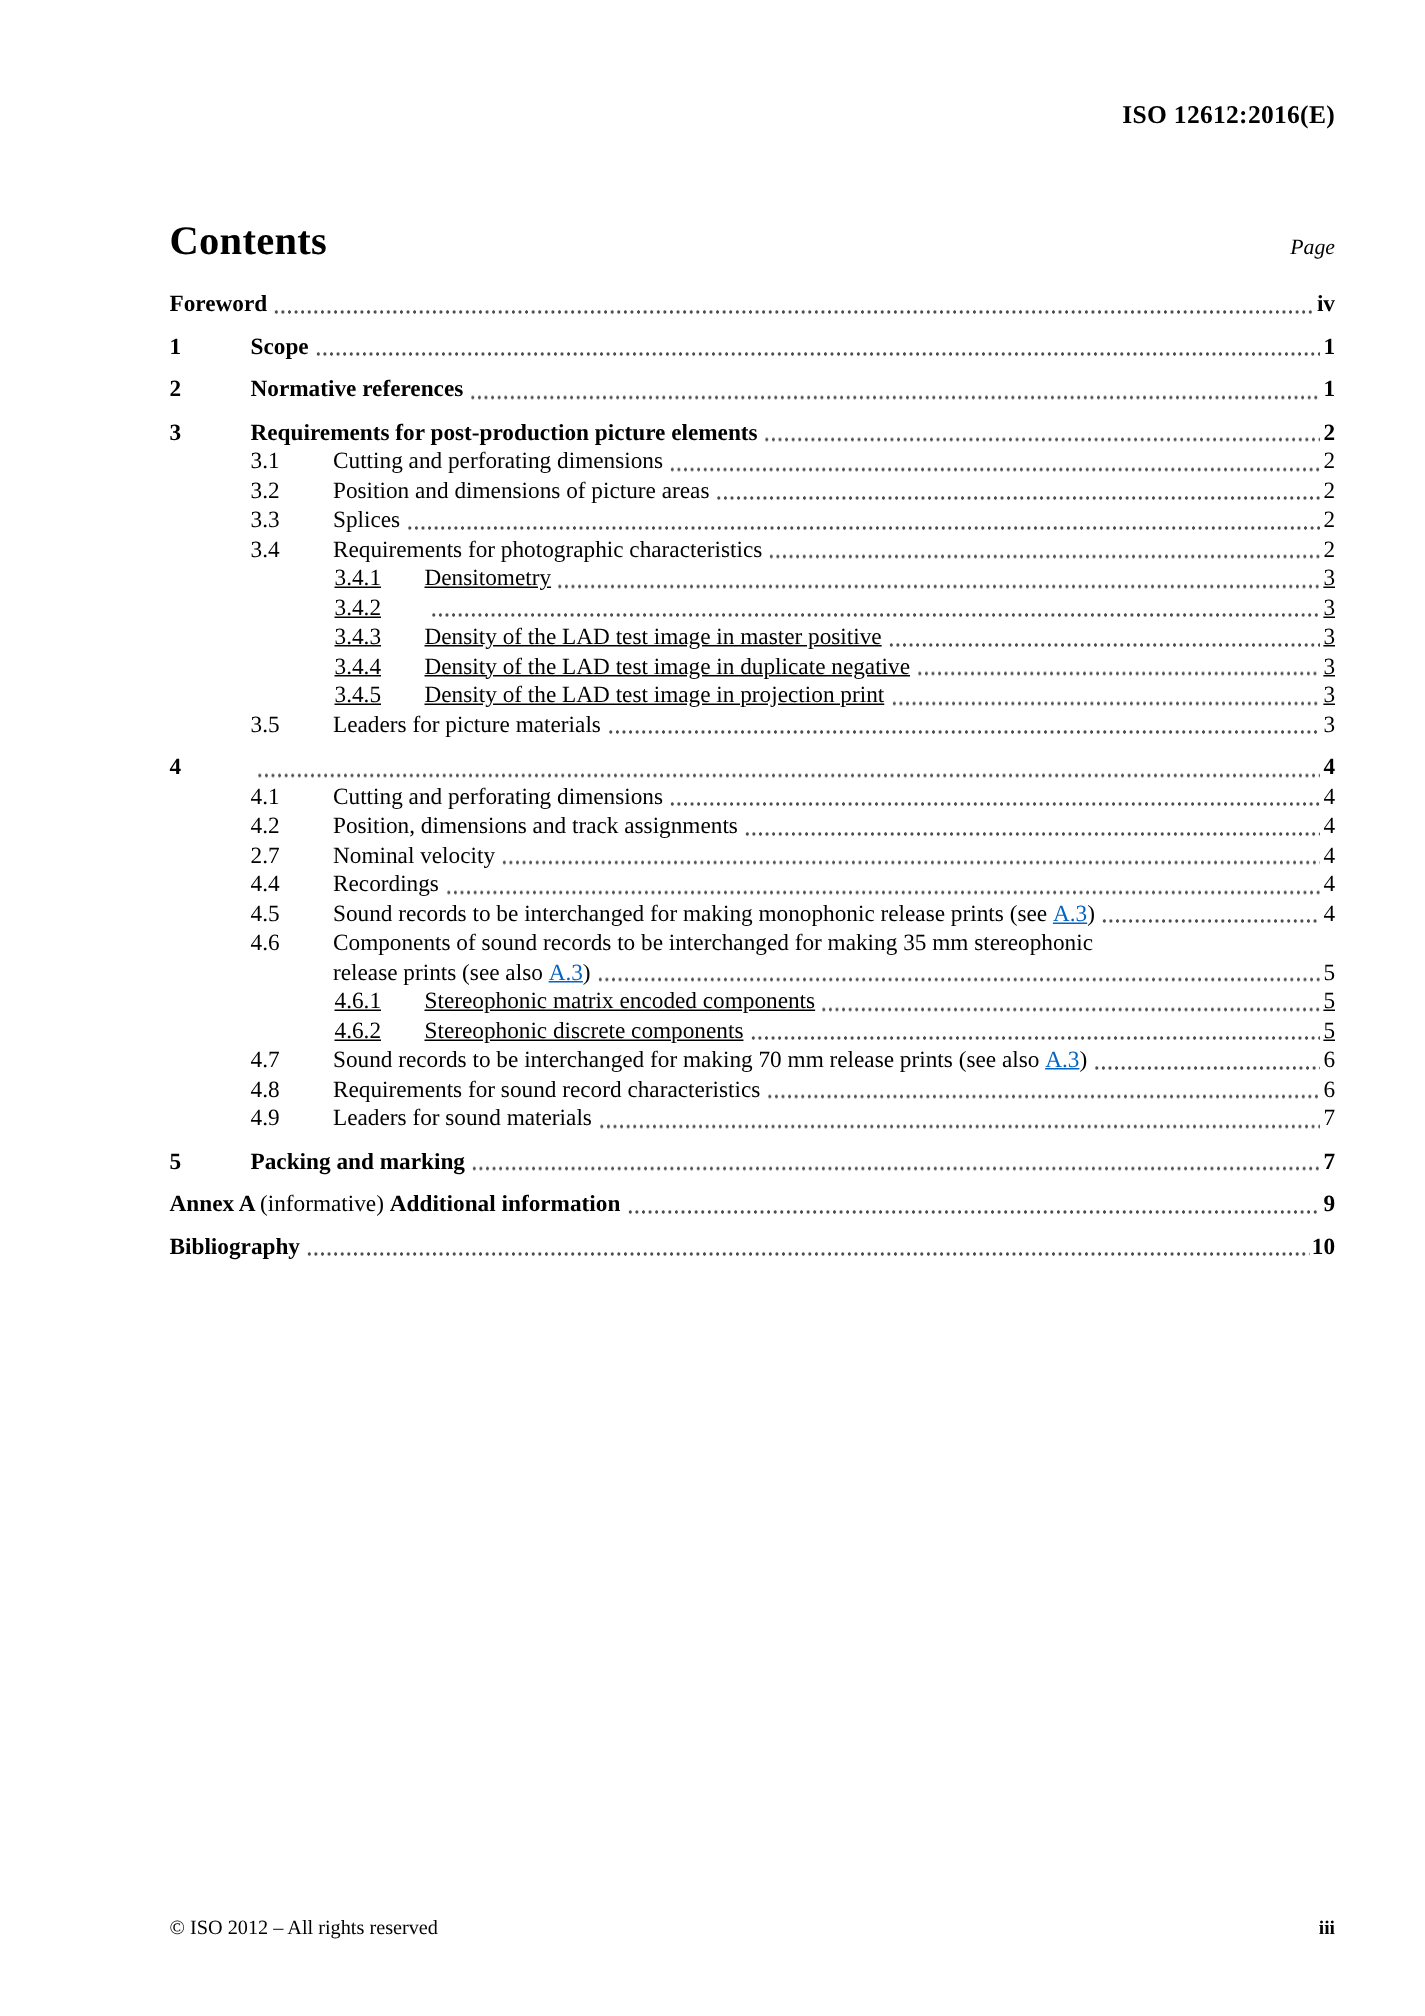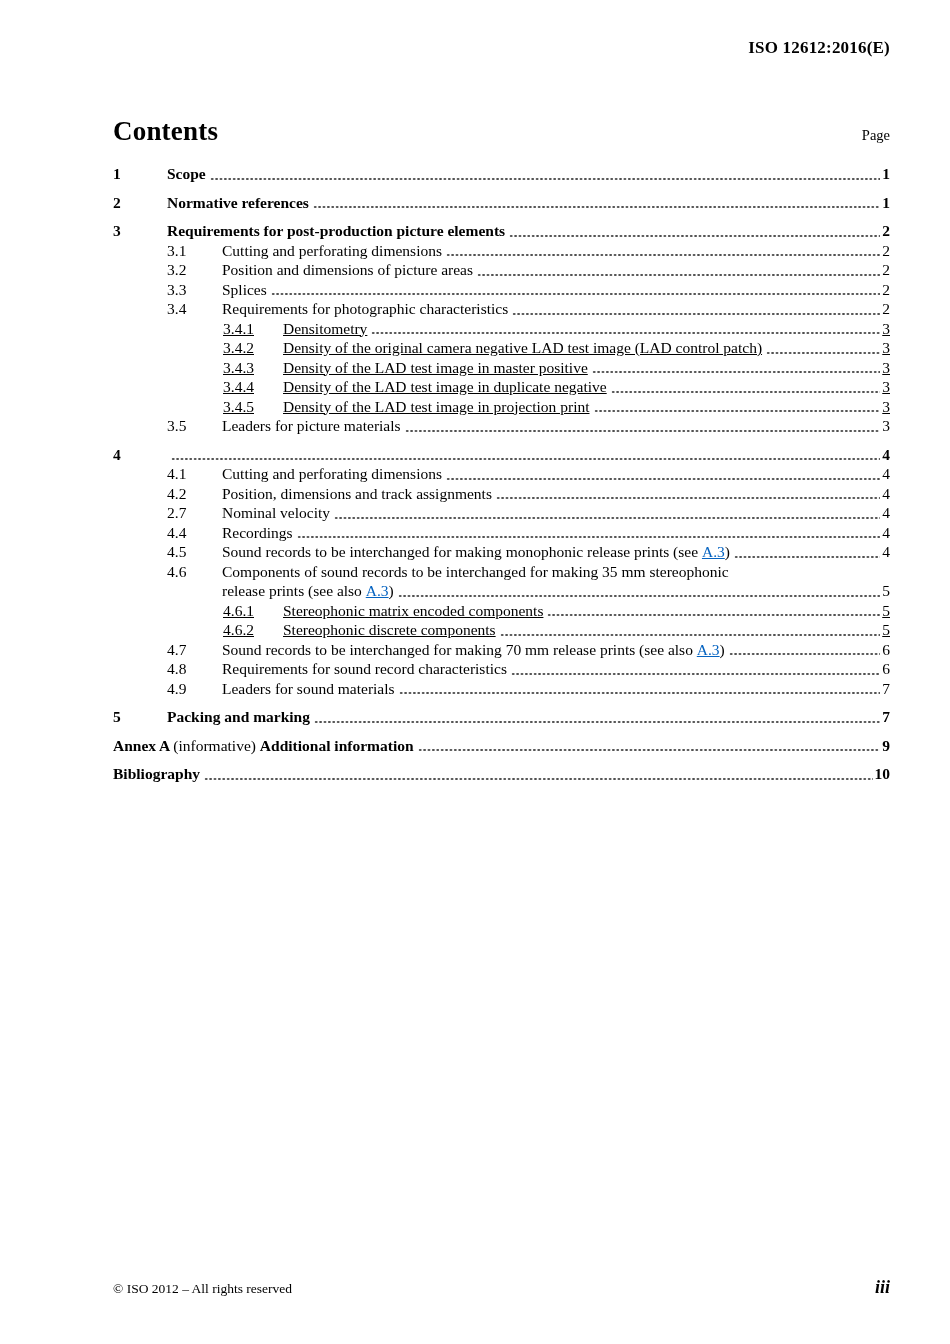--- a/index.html
+++ b/index.html
@@ -9,41 +9,42 @@
     position: relative;
     overflow: hidden;
     font-family: "Liberation Serif", "DejaVu Serif", serif;
     color: #000;
   }
   .page-frame {
     position: absolute;
     left: 113px; right: 60px; top: 0; bottom: 0;
   }
   .doc-header {
-    margin-top: 38px;
+    margin-top: 67px;
     text-align: right;
     font-weight: bold;
     font-size: 17px;
     letter-spacing: 0.2px;
   }
   .title-row {
     margin-top: 58px;
     display: flex;
     justify-content: space-between;
     align-items: baseline;
     text-align: center;
   }
   .title-row h1 {
     font-size: 27px;
     font-weight: bold;
     letter-spacing: 0.2px;
   }
   .page-label {
     font-size: 14.5px;
     font-weight: normal;
+    font-style: italic;
   }
   .toc {
     margin-top: 17px;
     font-size: 15.5px;
     line-height: 19.5px;
   }
   .toc-row { display: flex; align-items: flex-start; }
   .toc-row.bold { font-weight: bold; margin-top: 9px; }
   .toc-row.lvl2 { padding-left: 54px; }
   .toc-row.lvl3 { padding-left: 110px; text-decoration: underline; }
@@ -73,35 +74,44 @@
   }
   .pg { flex: 0 0 auto; white-space: nowrap; }
   .doc-footer {
     position: absolute;
     left: 113px; right: 60px; top: 1277px;
     display: flex;
     justify-content: space-between;
     align-items: baseline;
     font-size: 13.5px;
   }
-  .folio { font-weight: bold; font-size: 18px; font-style: italic; }
+  .folio { font-weight: bold; font-size: 13px; }
 </style>
 </head>
 <body>
 
 <div class="page-frame">
 
   <div class="doc-header">ISO 12612:2016(E)</div>
 
   <div class="title-row">
     <h1>Contents</h1>
     <span class="page-label">Page</span>
   </div>
 
   <div class="toc" id="toc">
+      <div class="toc-row lvl0 bold">
+        <div class="entry-content">
+          <div class="line">
+            <span class="seg">Foreword</span>
+            <span class="leader"></span>
+            <span class="pg">iv</span>
+          </div>
+        </div>
+      </div>
       <div class="toc-row lvl1 bold">
         <span class="num">1</span>
         <div class="entry-content">
           <div class="line">
             <span class="seg">Scope</span>
             <span class="leader"></span>
             <span class="pg">1</span>
           </div>
         </div>
       </div>
@@ -172,21 +182,20 @@
             <span class="seg">Densitometry</span>
             <span class="leader"></span>
             <span class="pg">3</span>
           </div>
         </div>
       </div>
       <div class="toc-row lvl3">
         <span class="num">3.4.2</span>
         <div class="entry-content">
           <div class="line">
-            <span class="seg">Density of the original camera negative LAD test image (LAD control patch)</span>
             <span class="leader"></span>
             <span class="pg">3</span>
           </div>
         </div>
       </div>
       <div class="toc-row lvl3">
         <span class="num">3.4.3</span>
         <div class="entry-content">
           <div class="line">
             <span class="seg">Density of the LAD test image in master positive</span>

